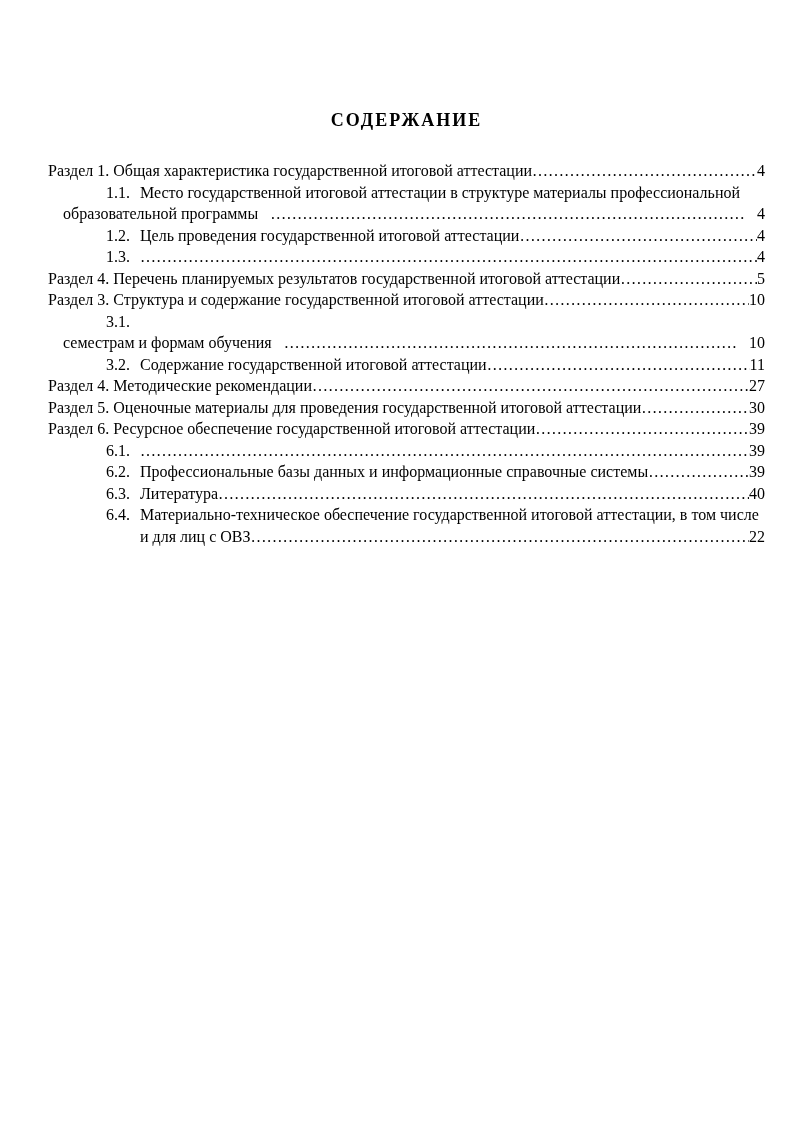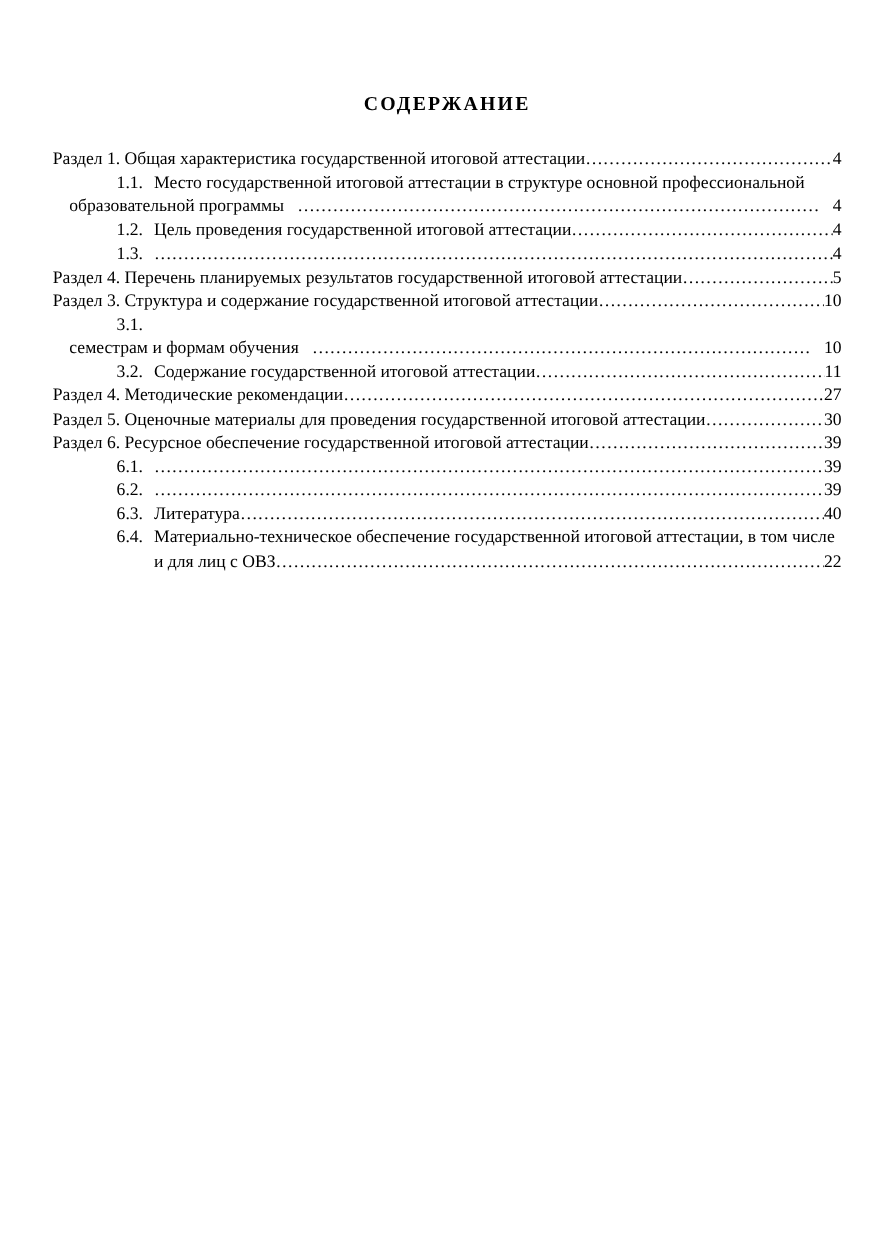--- a/index.html
+++ b/index.html
@@ -9,21 +9,21 @@
   }
   .page {
     position: relative;
     width: 793px;
     height: 1058px;
     background: #ffffff;
     color: #000000;
     font-family: "Liberation Serif", "DejaVu Serif", serif;
     font-size: 16px;
     box-sizing: border-box;
-    padding-top: 84px;
+    padding-top: 110px;
     overflow: hidden;
   }
   .doc-title {
     margin: 0 28px 29px 48px;
     text-align: center;
     font-size: 18px;
     font-weight: bold;
     letter-spacing: 2px;
     line-height: 21px;
   }
@@ -71,21 +71,21 @@
 
   <div class="toc" id="toc">
       <div class="toc-line ind-section">
 
     <span class="txt">Раздел 1. Общая характеристика государственной итоговой аттестации</span>
     <span class="leader">………………………………………………………………………………………………………………………………………………………………………………………………………………………………………………</span>
     <span class="pg">4</span>
   </div>
       <div class="toc-line ind-sub">
     <span class="num">1.1.</span>
-    <span class="txt">Место государственной итоговой аттестации в структуре основной профессиональной</span>
+    <span class="txt">Место государственной итоговой аттестации в структуре материалы профессиональной</span>
     <span class="leader"></span>
     <span class="pg"></span>
   </div>
       <div class="toc-line ind-cont">
 
     <span class="txt">образовательной программы</span>
     <span class="leader">………………………………………………………………………………………………………………………………………………………………………………………………………………………………………………</span>
     <span class="pg">4</span>
   </div>
       <div class="toc-line ind-sub">
@@ -146,20 +146,21 @@
     <span class="leader">………………………………………………………………………………………………………………………………………………………………………………………………………………………………………………</span>
     <span class="pg">39</span>
   </div>
       <div class="toc-line ind-sub">
     <span class="num">6.1.</span>
     <span class="leader">………………………………………………………………………………………………………………………………………………………………………………………………………………………………………………</span>
     <span class="pg">39</span>
   </div>
       <div class="toc-line ind-sub">
     <span class="num">6.2.</span>
+    <span class="txt">Профессиональные базы данных и информационные справочные системы</span>
     <span class="leader">………………………………………………………………………………………………………………………………………………………………………………………………………………………………………………</span>
     <span class="pg">39</span>
   </div>
       <div class="toc-line ind-sub">
     <span class="num">6.3.</span>
     <span class="txt">Литература</span>
     <span class="leader">………………………………………………………………………………………………………………………………………………………………………………………………………………………………………………</span>
     <span class="pg">40</span>
   </div>
       <div class="toc-line ind-sub">

